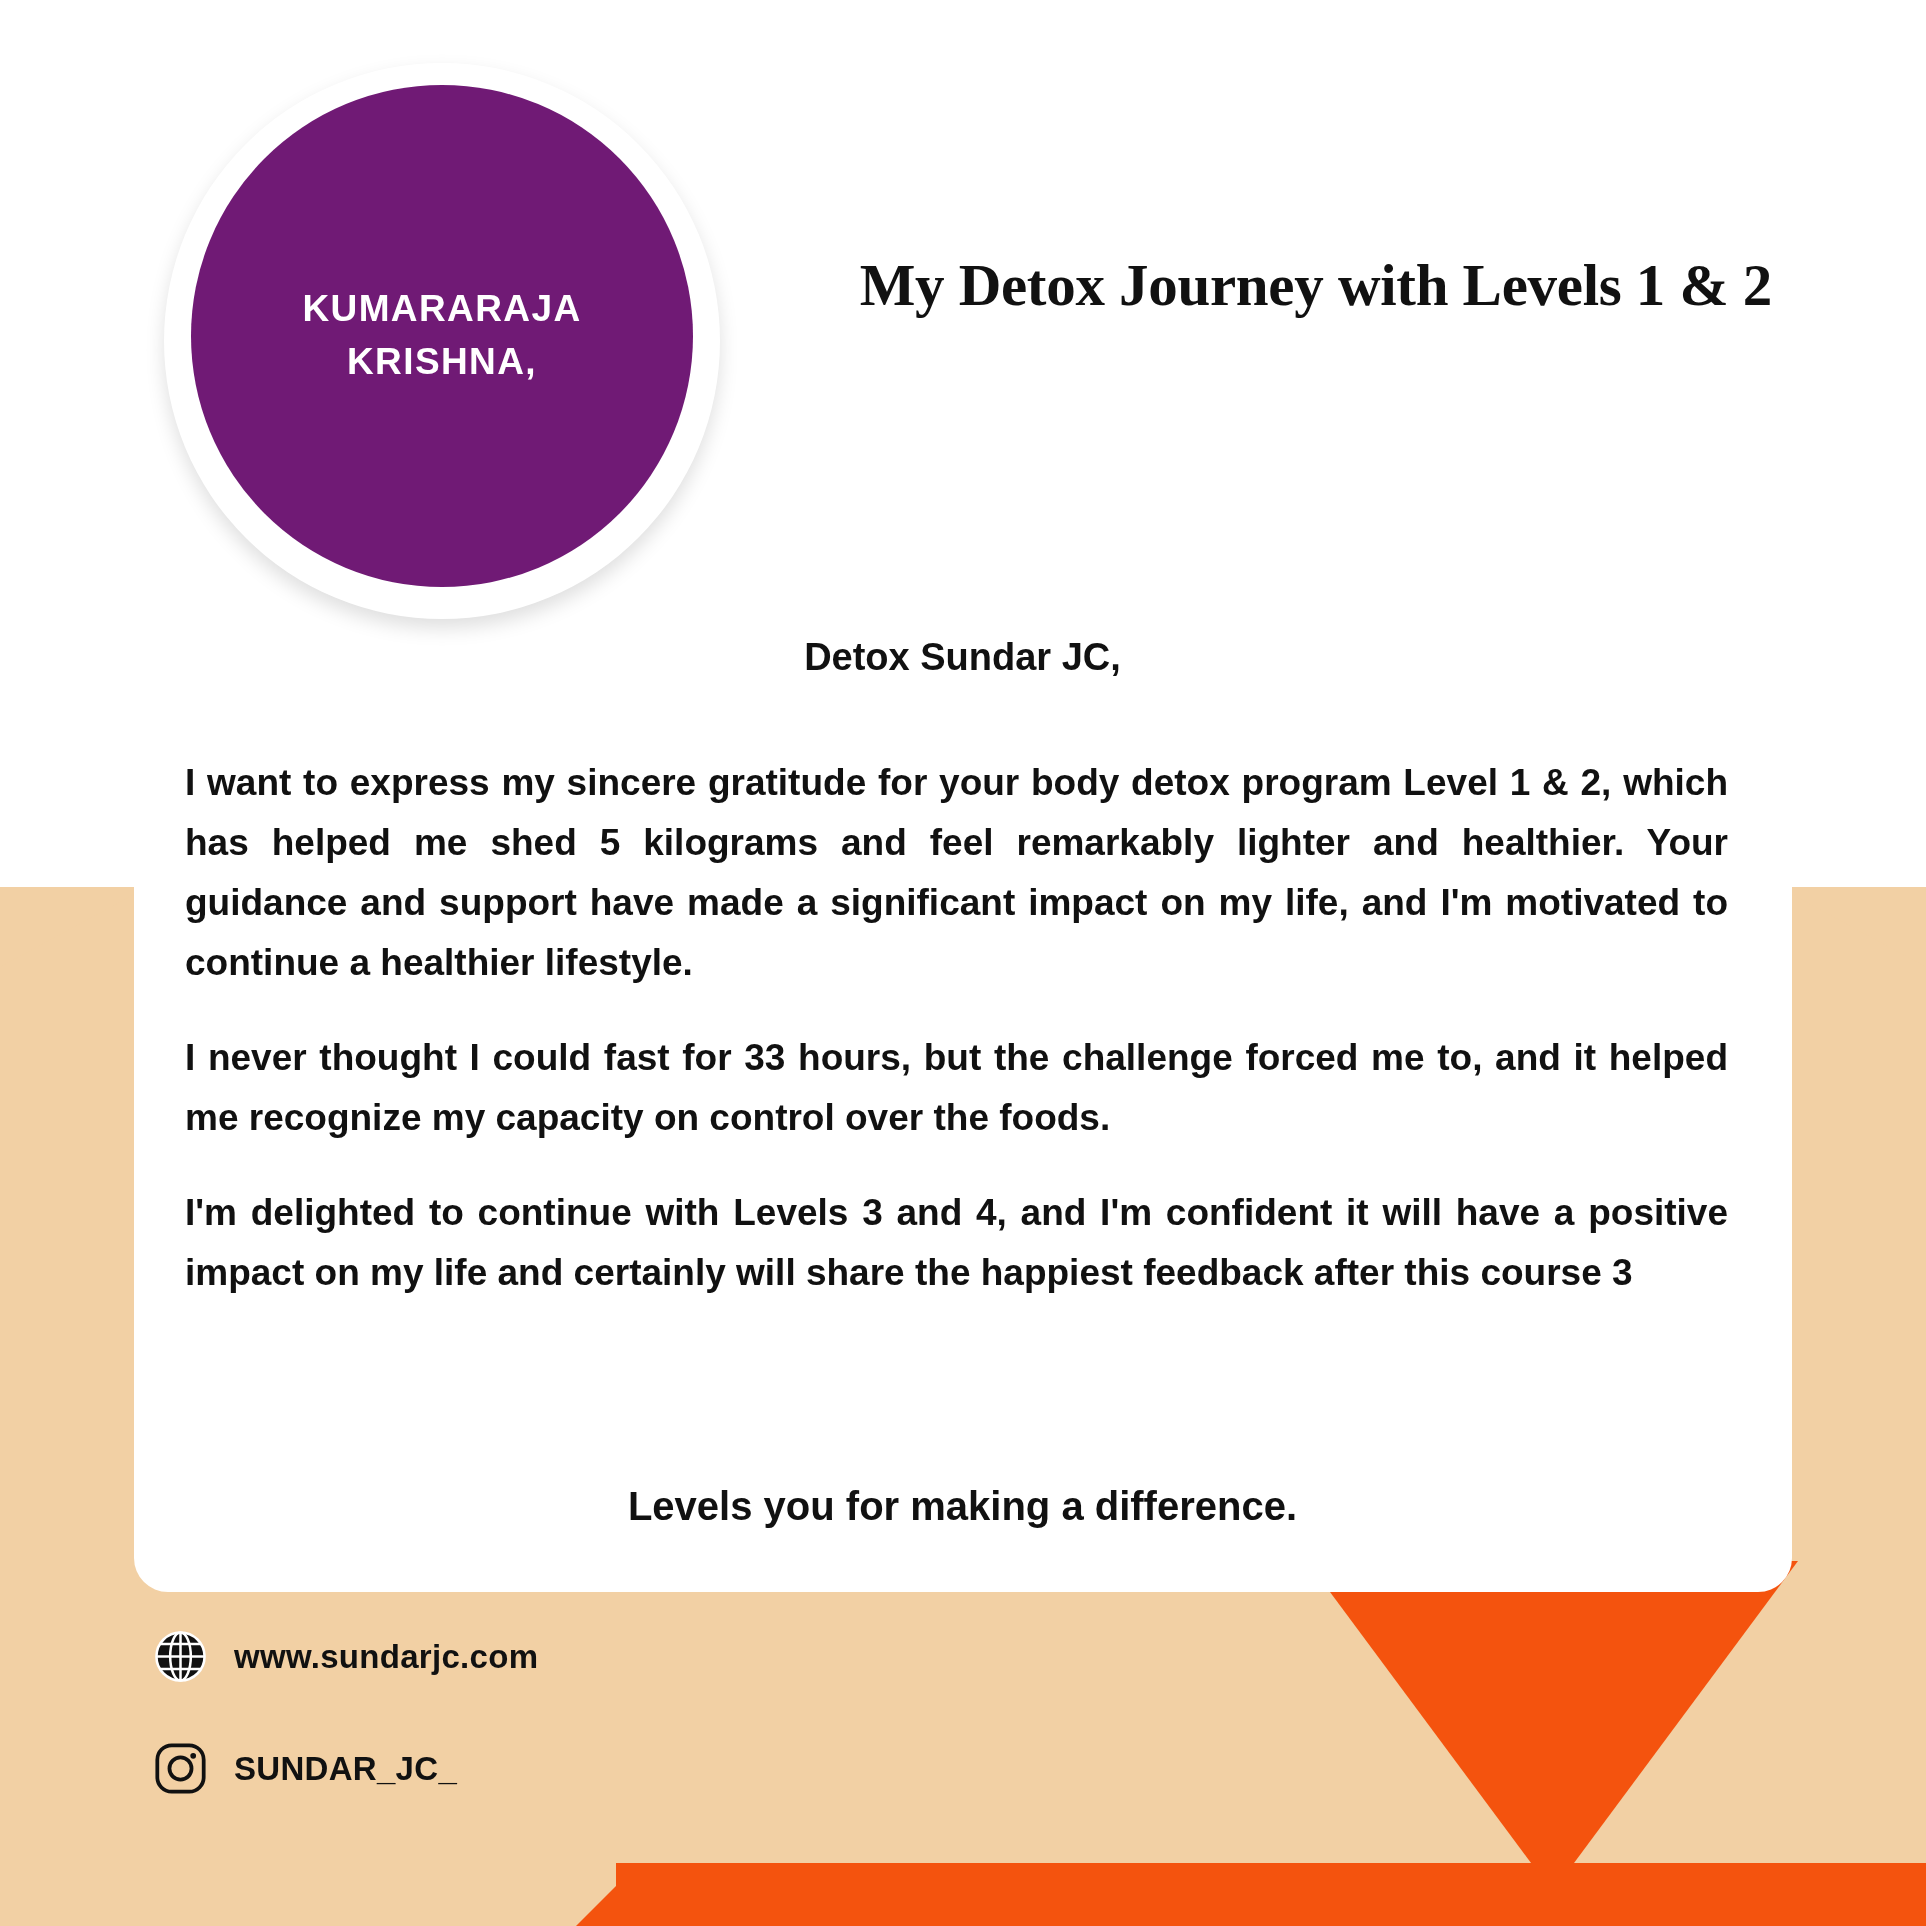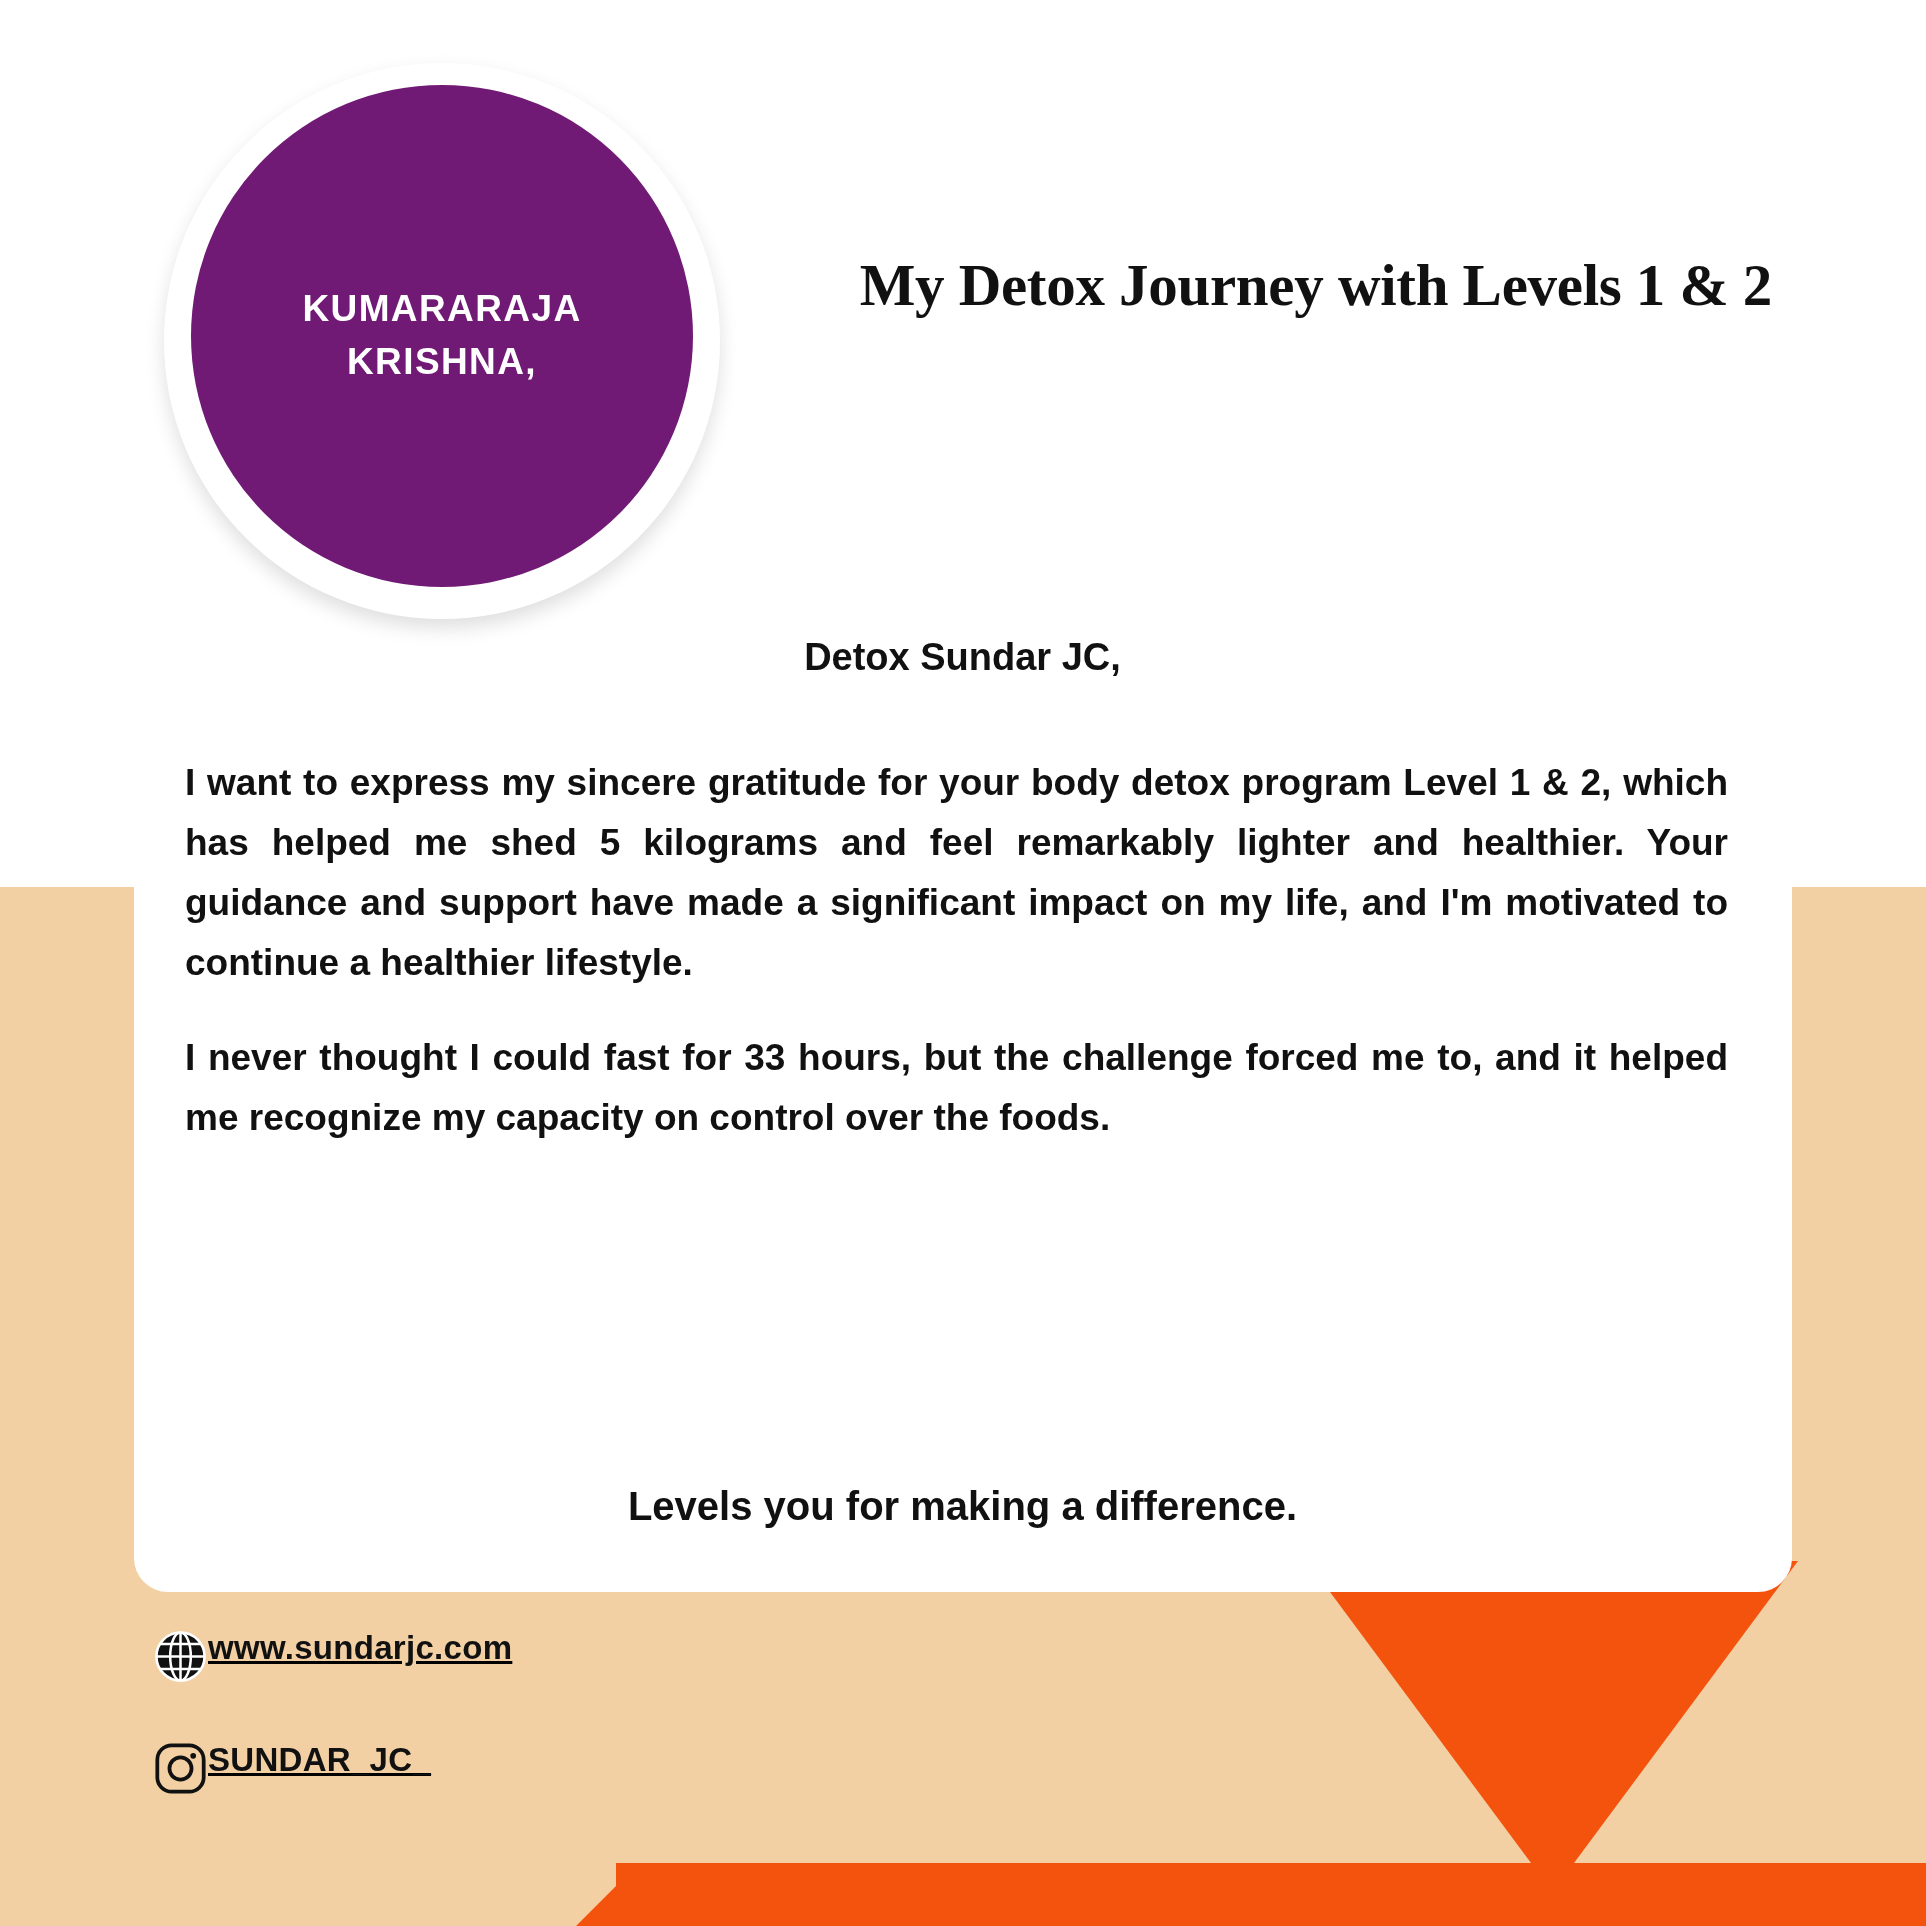--- a/index.html
+++ b/index.html
@@ -189,21 +189,22 @@
     text-align: center;
     font-size: 40px;
     font-weight: bold;
     color: #111111;
   }
 
   
   .contact {
     position: absolute;
     display: flex;
-    text-decoration: underline;
+    align-items: center;
+    gap: 26px;
   }
   .contact-web { left: 153px; top: 1629px; }
   .contact-ig  { left: 153px; top: 1741px; }
   .contact-icon {
     width: 55px;
     height: 55px;
     display: flex;
     align-items: center;
     justify-content: center;
     flex: 0 0 auto;
@@ -238,20 +239,21 @@
   </div>
 </div>
 
 <div class="headline">My Detox Journey with Levels 1 &amp; 2</div>
 
 <div class="salutation">Detox Sundar JC,</div>
 
 <div class="letter">
   <p>I want to express my sincere gratitude for your body detox program Level 1 &amp; 2, which has helped me shed 5 kilograms and feel remarkably lighter and healthier. Your guidance and support have made a significant impact on my life, and I'm motivated to continue a healthier lifestyle.</p>
   <p>I never thought I could fast for 33 hours, but the challenge forced me to, and it helped me recognize my capacity on control over the foods.</p>
+  <p>I'm delighted to continue with Levels 3 and 4, and I'm confident it will have a positive impact on my life and certainly will share the happiest feedback after this course 3</p>
 </div>
 
 <div class="closing">Levels you for making a difference.</div>
 
 <div class="contact contact-web">
   <span class="contact-icon">
     <svg width="55" height="55" viewBox="0 0 48 48" aria-hidden="true">
       <circle cx="24" cy="24" r="21" fill="#111111"></circle>
       <g stroke="#ffffff" stroke-width="2.2" fill="none">
         <ellipse cx="24" cy="24" rx="21" ry="21"></ellipse>

